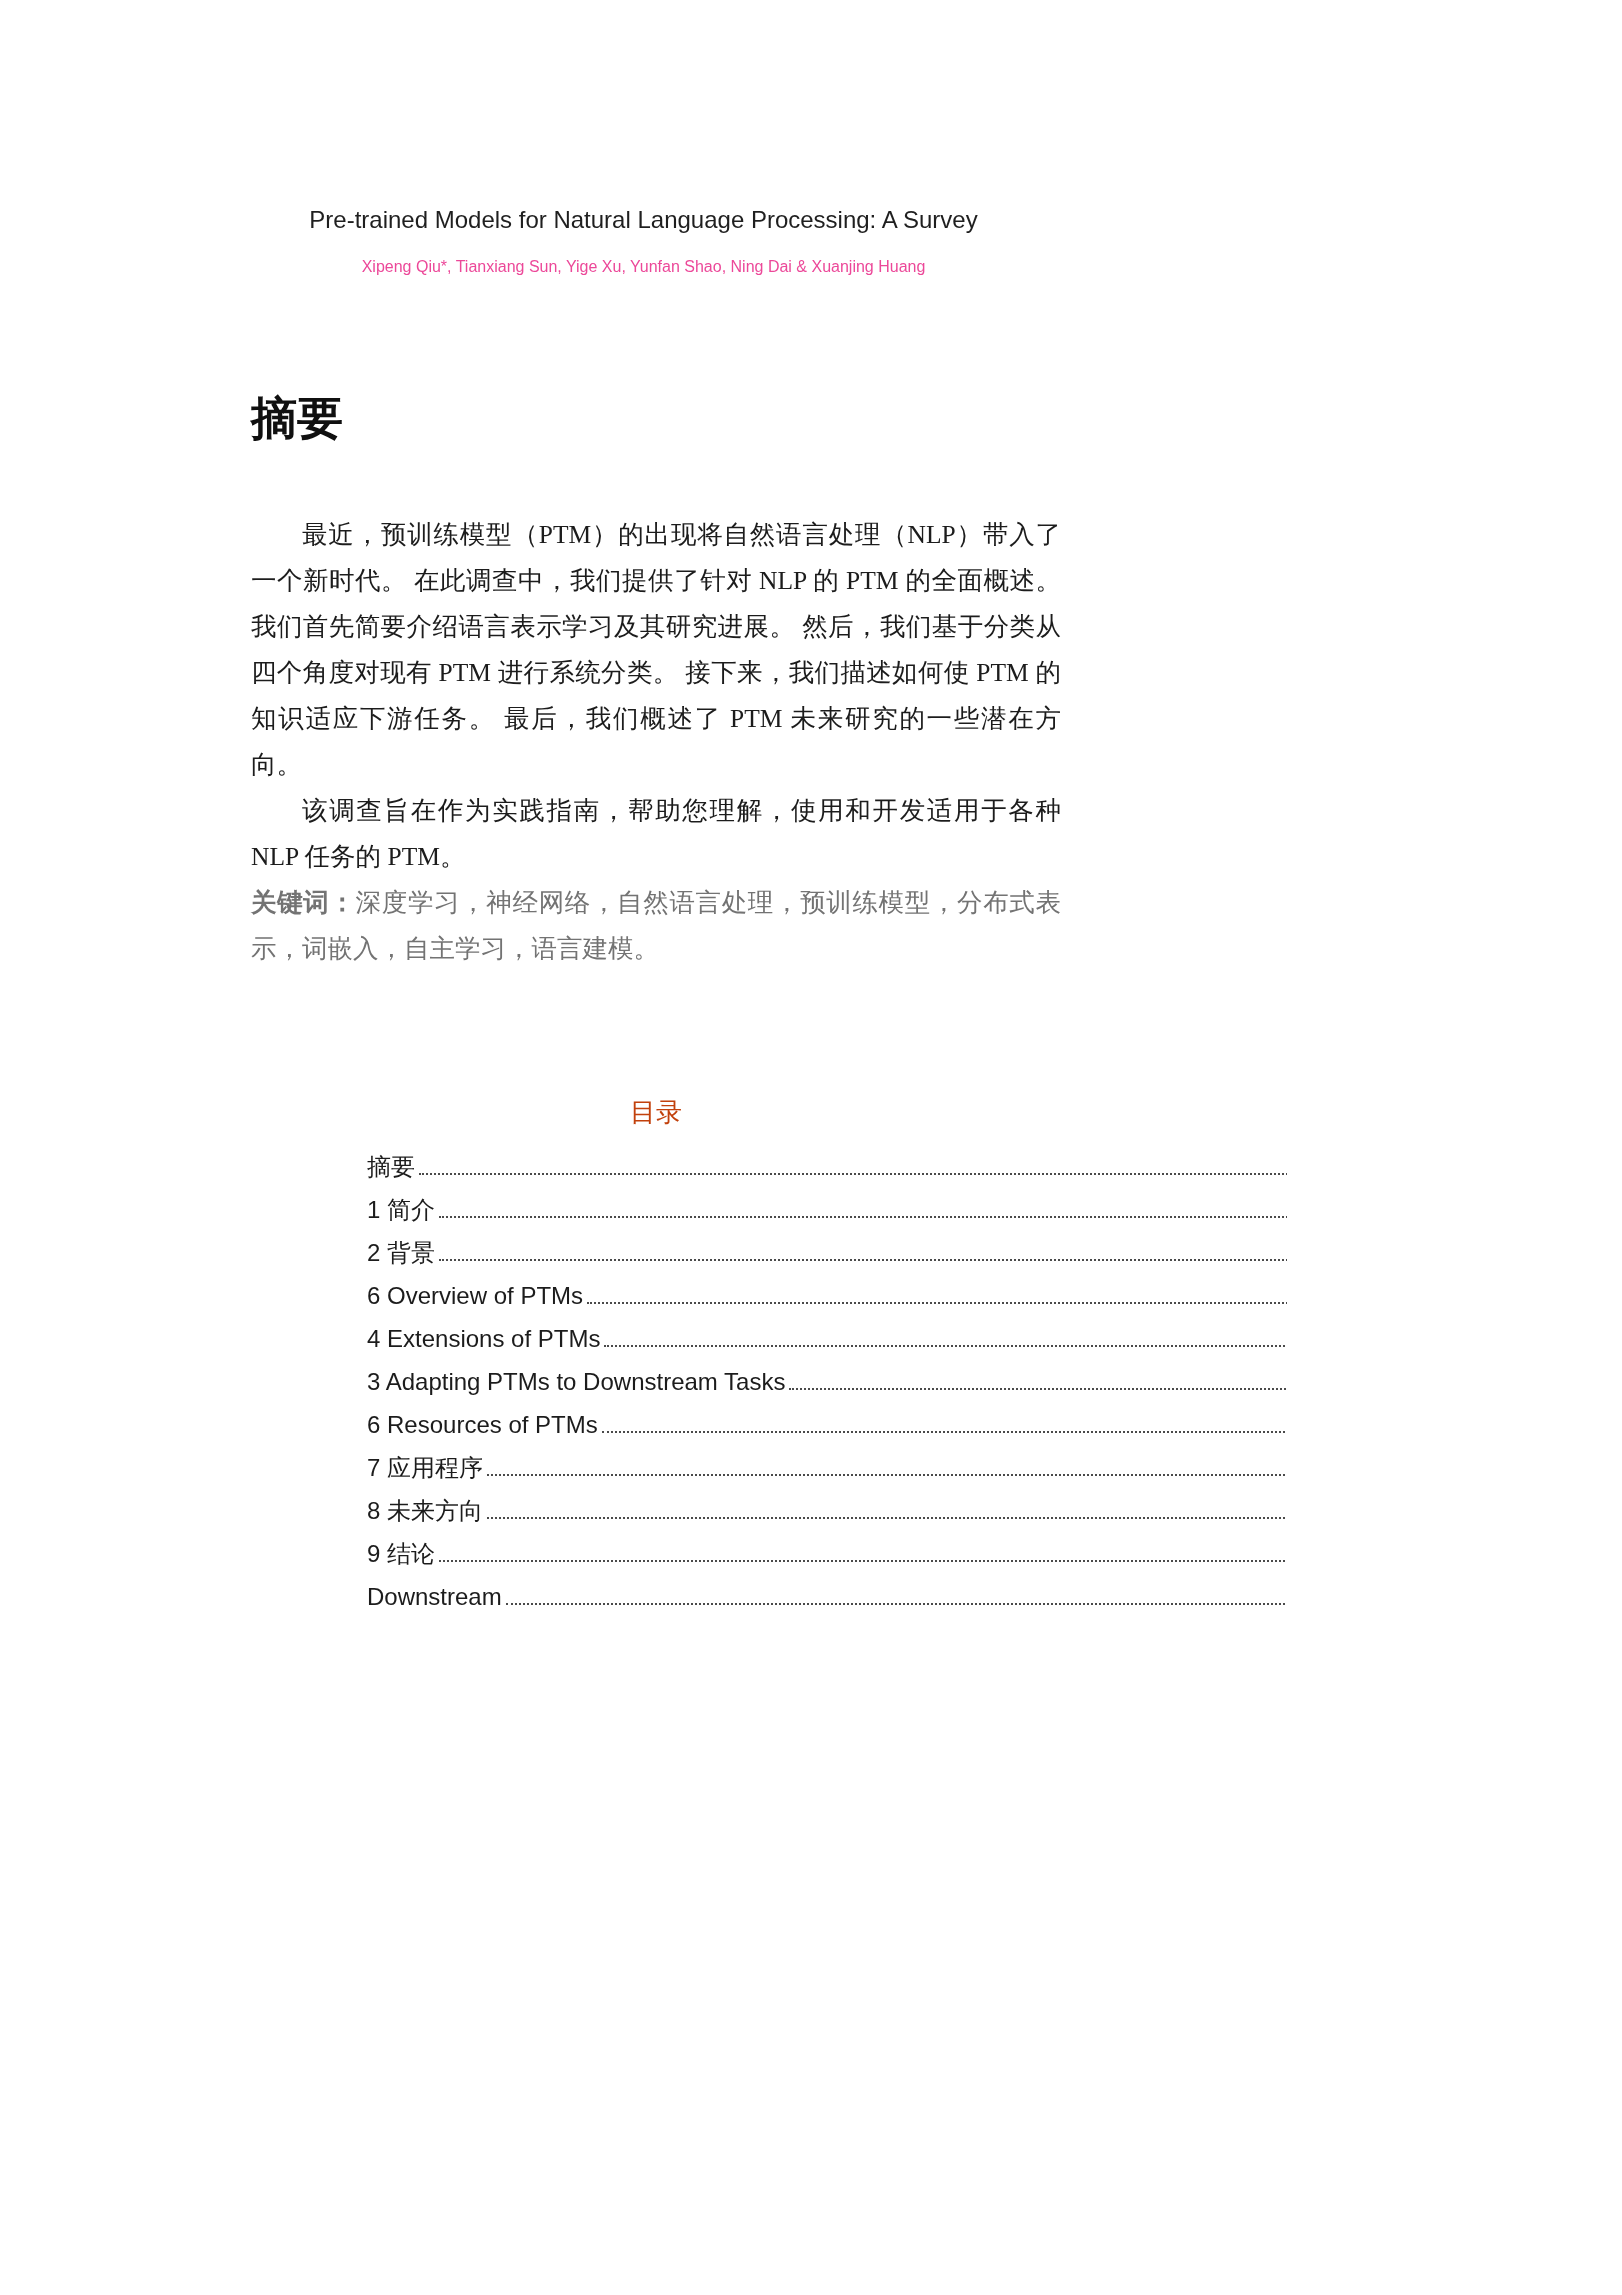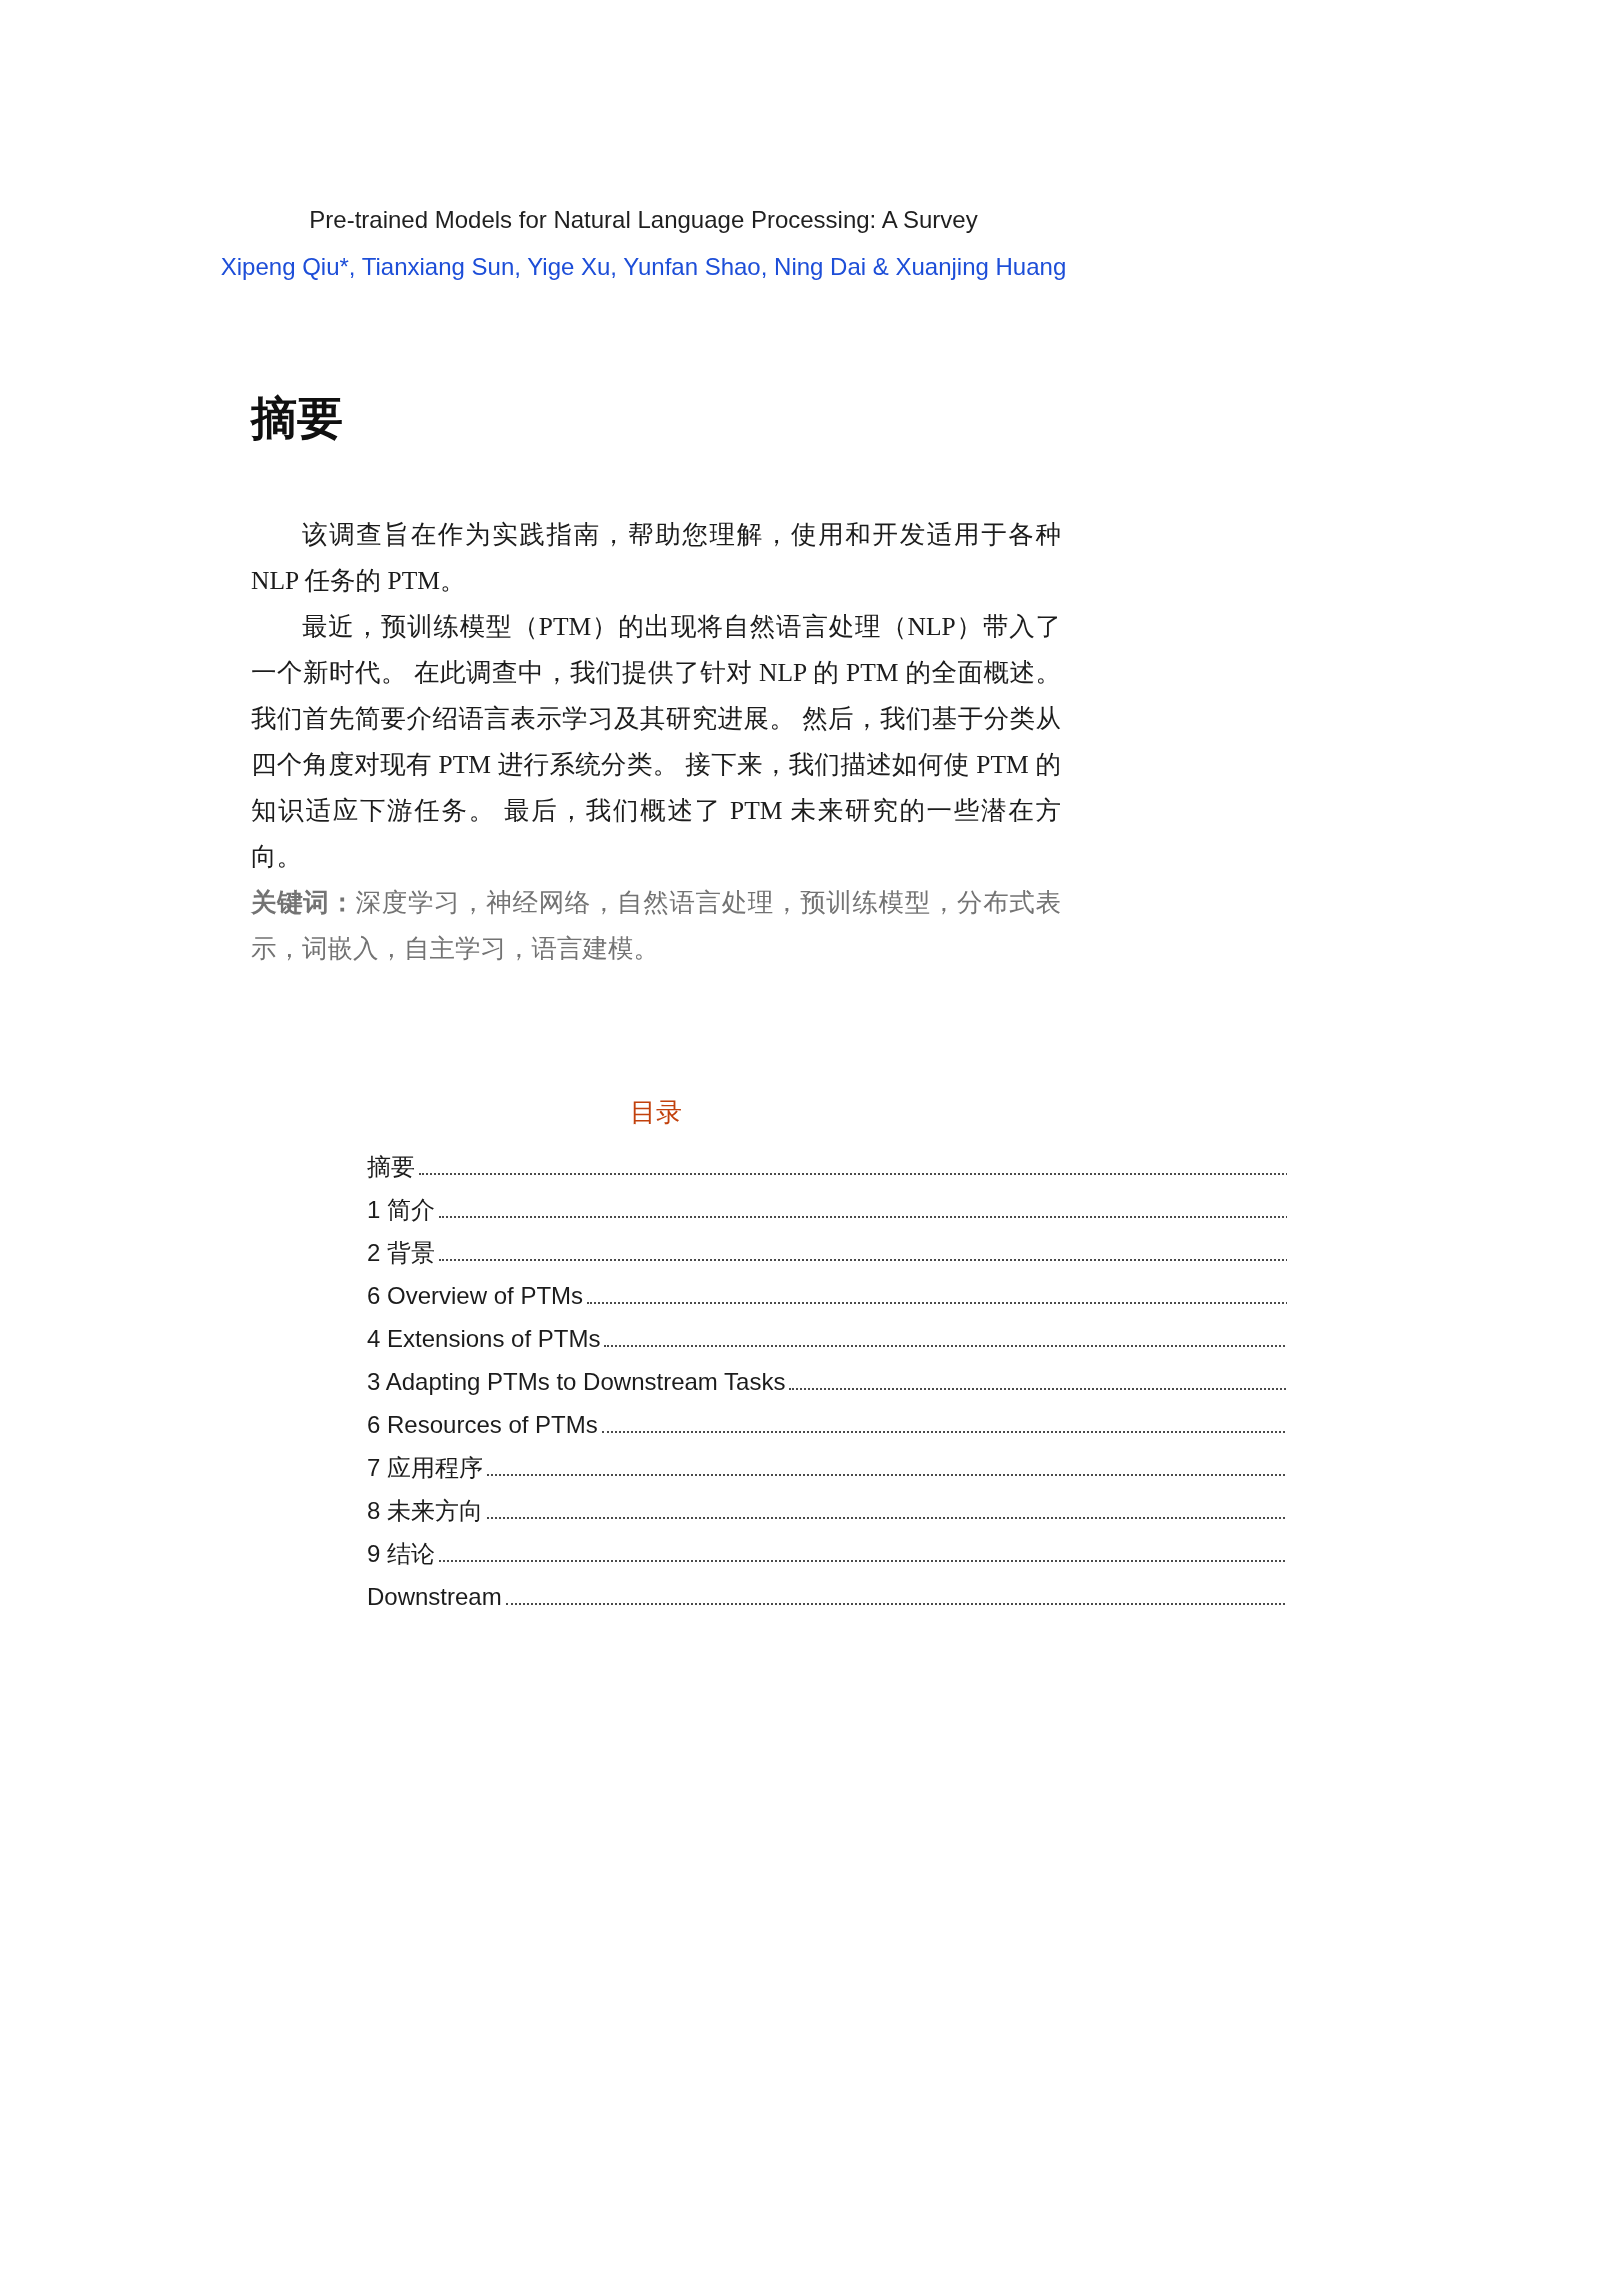--- a/index.html
+++ b/index.html
@@ -19,23 +19,23 @@
     padding-top: 196px;
     text-align: center;
     font-family: "Liberation Sans", sans-serif;
   }
   .doc-title {
     font-size: 24px;
     line-height: 47px;
     color: #1f1f1f;
   }
   .doc-authors {
-    font-size: 24px;
+    font-size: 16px;
     line-height: 47px;
-    color: #1d4ed8;
+    color: #ec4899;
   }
   .body-block {
     margin: 0 226px 0 251px;
     font-family: "Liberation Serif", serif;
   }
   .abstract-heading {
     margin-top: 98px;
     font-size: 46px;
     font-weight: 700;
     color: #101010;
@@ -105,22 +105,22 @@
   <div class="doc-header">
     <div class="doc-title">Pre-trained Models for Natural Language Processing: A Survey</div>
     <div class="doc-authors">Xipeng Qiu*, Tianxiang Sun, Yige Xu, Yunfan Shao, Ning Dai &amp; Xuanjing Huang</div>
   </div>
 
   <div class="body-block">
 
     <div class="abstract-heading">摘要</div>
 
     <div class="abstract-text">
+      <p class="para" style="margin:0;">最近，预训练模型（PTM）的出现将自然语言处理（NLP）带入了一个新时代。 在此调查中，我们提供了针对 NLP 的 PTM 的全面概述。 我们首先简要介绍语言表示学习及其研究进展。 然后，我们基于分类从四个角度对现有 PTM 进行系统分类。 接下来，我们描述如何使 PTM 的知识适应下游任务。 最后，我们概述了 PTM 未来研究的一些潜在方向。</p>
       <p class="para" style="margin:0;">该调查旨在作为实践指南，帮助您理解，使用和开发适用于各种 NLP 任务的 PTM。</p>
-      <p class="para" style="margin:0;">最近，预训练模型（PTM）的出现将自然语言处理（NLP）带入了一个新时代。 在此调查中，我们提供了针对 NLP 的 PTM 的全面概述。 我们首先简要介绍语言表示学习及其研究进展。 然后，我们基于分类从四个角度对现有 PTM 进行系统分类。 接下来，我们描述如何使 PTM 的知识适应下游任务。 最后，我们概述了 PTM 未来研究的一些潜在方向。</p>
       <p class="keywords" style="margin:0;"><span class="kw-label">关键词：</span><span>深度学习，神经网络，自然语言处理，预训练模型，分布式表示，词嵌入，自主学习，语言建模。</span></p>
     </div>
 
     <div class="toc">
       <div class="toc-heading">目录</div>
       <div class="toc-list">
 
         <div class="toc-row">
           <span class="toc-label">摘要</span>
           <span class="toc-leader"></span>

